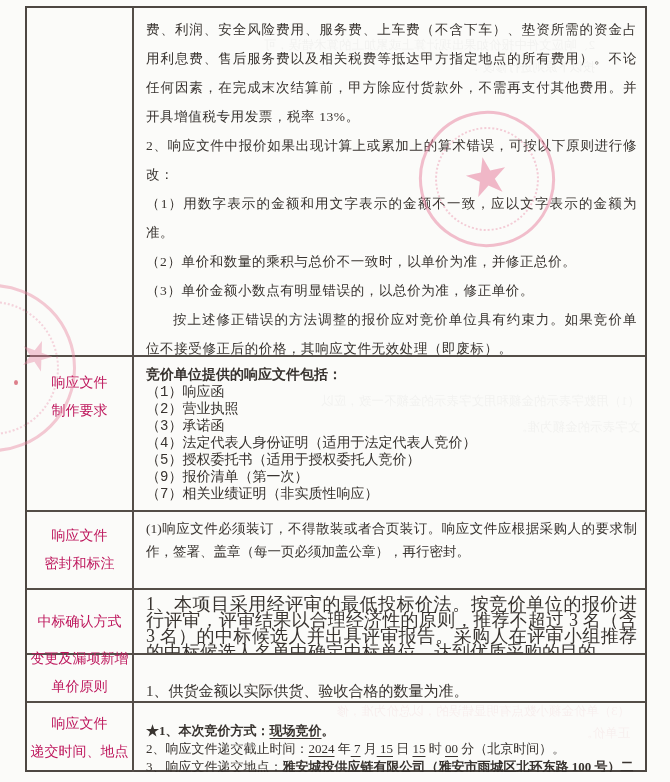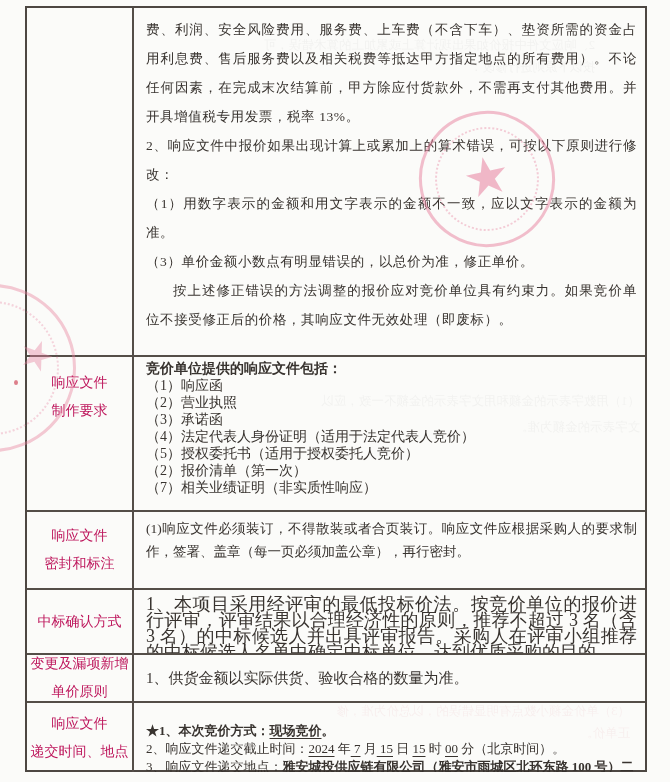--- a/index.html
+++ b/index.html
@@ -33,27 +33,27 @@
   .para{margin:0;}
   .b{font-weight:bold;}
   .u{text-decoration:underline;text-underline-offset:3px;}
   .indent{text-indent:27px;}
 
   
   .r0{height:349px;}
   .r1{height:155px;}
   .r2{height:78px;}
   .r3{height:65px;}
-  .r4{height:48px;}
+  .r4{height:48px;align-items:flex-end;}
   .r5{height:69px;}
 
   
   .c0{font-size:13.5px;letter-spacing:.6px;line-height:29px;padding-top:7px;text-align:justify;}
   .c0 .para{text-align:justify;}
-  .c1{font-size:14px;line-height:17px;padding-top:3px;}
+  .c1{font-size:14px;line-height:17px;padding-top:10px;font-family:Liberation Mono, monospace;}
   .c1 .para:first-child{font-weight:bold;}
   .c2{font-size:13.5px;line-height:23px;padding-top:5px;text-align:justify;}
   .c3{font-size:18px;line-height:16px;padding-top:6px;text-align:justify;}
   .c4{font-size:15px;display:flex;flex-direction:column;justify-content:center;}
   .c5{font-size:13px;line-height:18px;padding-top:19px;}
 
   
   .stamp{position:absolute;border-radius:50%;pointer-events:none;z-index:6;}
   .stamp-main{
     left:419px;top:111px;width:130px;height:130px;
@@ -112,38 +112,39 @@
   <div class="ghost ghost-c ghost-pink">（3）单价金额小数点有明显错误的，以总价为准，修正单价。</div>
 
   <div class="tbl">
 
     <div class="row r0">
       <div class="cell lab"></div>
       <div class="cell cnt c0">
           <div class="para"><span>费、利润、安全风险费用、服务费、上车费（不含下车）、垫资所需的资金占用利息费、售后服务费以及相关税费等抵达甲方指定地点的所有费用）。不论任何因素，在完成末次结算前，甲方除应付货款外，不需再支付其他费用。并开具增值税专用发票，税率 13%。</span></div>
           <div class="para"><span>2、响应文件中报价如果出现计算上或累加上的算术错误，可按以下原则进行修改：</span></div>
           <div class="para"><span>（1）用数字表示的金额和用文字表示的金额不一致，应以文字表示的金额为准。</span></div>
+          <div class="para"><span>（2）单价和数量的乘积与总价不一致时，以单价为准，并修正总价。</span></div>
           <div class="para"><span>（3）单价金额小数点有明显错误的，以总价为准，修正单价。</span></div>
           <div class="para indent"><span>按上述修正错误的方法调整的报价应对竞价单位具有约束力。如果竞价单位不接受修正后的价格，其响应文件无效处理（即废标）。</span></div>
         </div>
     </div>
 
     <div class="row r1">
       <div class="cell lab top">
         <div>响应文件</div>
         <div>制作要求</div>
       </div>
       <div class="cell cnt c1">
           <div class="para"><span>竞价单位提供的响应文件包括：</span></div>
           <div class="para"><span>（1）响应函</span></div>
           <div class="para"><span>（2）营业执照</span></div>
           <div class="para"><span>（3）承诺函</span></div>
           <div class="para"><span>（4）法定代表人身份证明（适用于法定代表人竞价）</span></div>
           <div class="para"><span>（5）授权委托书（适用于授权委托人竞价）</span></div>
-          <div class="para"><span>（2）报价清单（第一次）</span></div>
+          <div class="para"><span>（9）报价清单（第一次）</span></div>
           <div class="para"><span>（7）相关业绩证明（非实质性响应）</span></div>
         </div>
     </div>
 
     <div class="row r2">
       <div class="cell lab">
         <div>响应文件</div>
         <div>密封和标注</div>
       </div>
       <div class="cell cnt c2">

